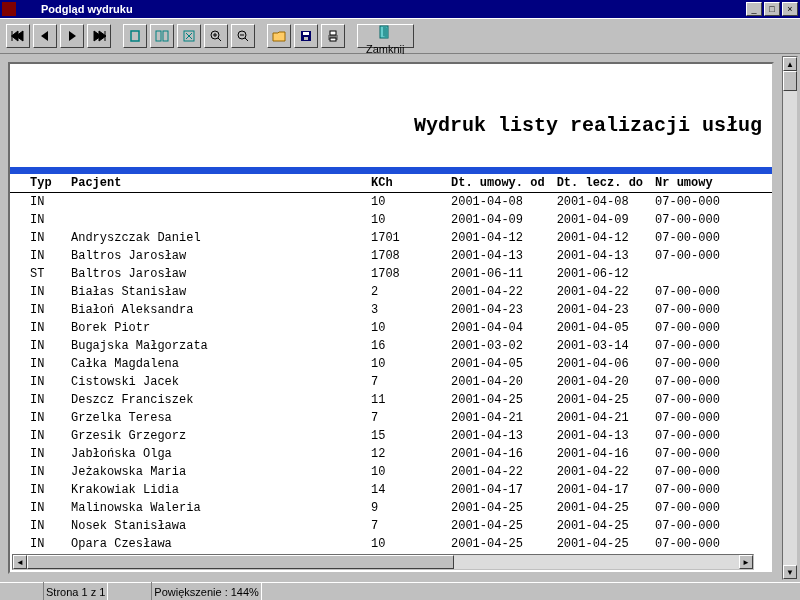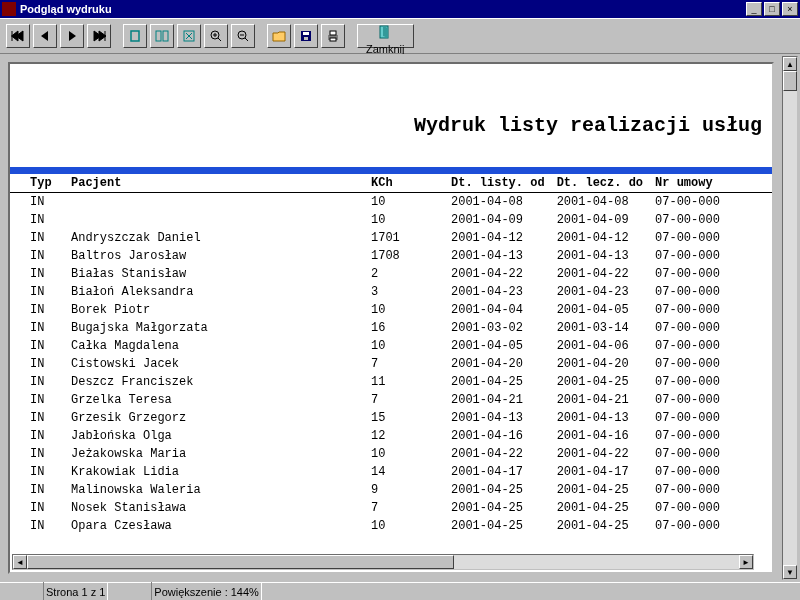--- a/index.html
+++ b/index.html
@@ -17,21 +17,21 @@
     color: #fff;
     display: flex;
     align-items: center;
     padding: 0 2px;
   }
   .titlebar .app-icon {
     width: 14px; height: 14px;
     background: #800000;
     margin-right: 4px;
   }
-  .titlebar .title-text { flex: 1; font-weight: bold; }
+  .titlebar .title-text { flex: 1; font-weight: bold; margin-left: 21px; }
   .titlebar .winbtn {
     width: 16px; height: 14px;
     background: #c0c0c0;
     border: 1px solid;
     border-color: #fff #404040 #404040 #fff;
     margin-left: 2px;
     display: flex; align-items: center; justify-content: center;
     font-size: 9px; line-height: 1;
     color: #000;
   }
@@ -282,21 +282,21 @@
 <div class="preview-area">
   <div class="page-viewport">
     <div class="page-content">
       <div class="doc-title">Wydruk listy realizacji usług</div>
       <table class="report">
         <thead>
           <tr>
             <th style="width:55px;padding-left:20px">Typ</th>
             <th style="width:300px">Pacjent</th>
             <th style="width:80px">KCh</th>
-            <th style="width:95px">Dt. listy. od</th>
+            <th style="width:95px">Dt. umowy. od</th>
             <th style="width:95px">Dt. lecz. do</th>
             <th>Nr umowy</th>
           </tr>
         </thead>
         <tbody id="report-body">
             <tr>
               <td style="padding-left:20px">IN</td>
               <td></td>
               <td>10</td>
               <td>2001-04-08</td>
@@ -319,20 +319,28 @@
               <td>2001-04-12</td>
               <td>07-00-000</td>
             </tr>
             <tr>
               <td style="padding-left:20px">IN</td>
               <td>Baltros Jarosław</td>
               <td>1708</td>
               <td>2001-04-13</td>
               <td>2001-04-13</td>
               <td>07-00-000</td>
+            </tr>
+            <tr>
+              <td style="padding-left:20px">ST</td>
+              <td>Baltros Jarosław</td>
+              <td>1708</td>
+              <td>2001-06-11</td>
+              <td>2001-06-12</td>
+              <td></td>
             </tr>
             <tr>
               <td style="padding-left:20px">IN</td>
               <td>Białas Stanisław</td>
               <td>2</td>
               <td>2001-04-22</td>
               <td>2001-04-22</td>
               <td>07-00-000</td>
             </tr>
             <tr>

